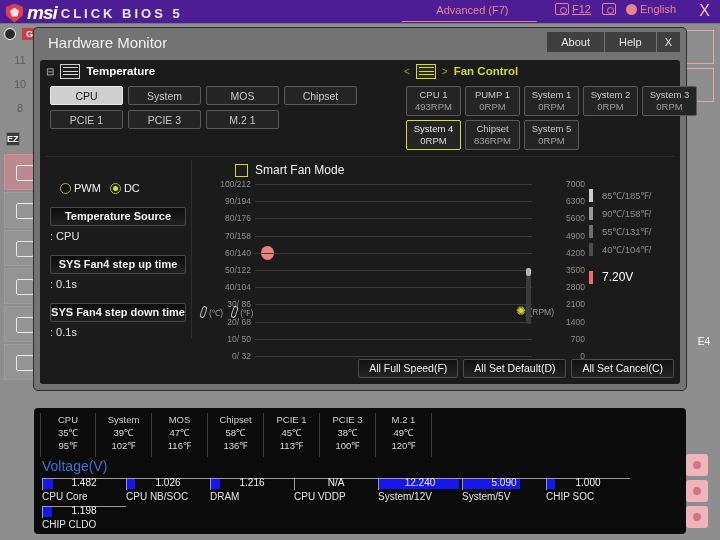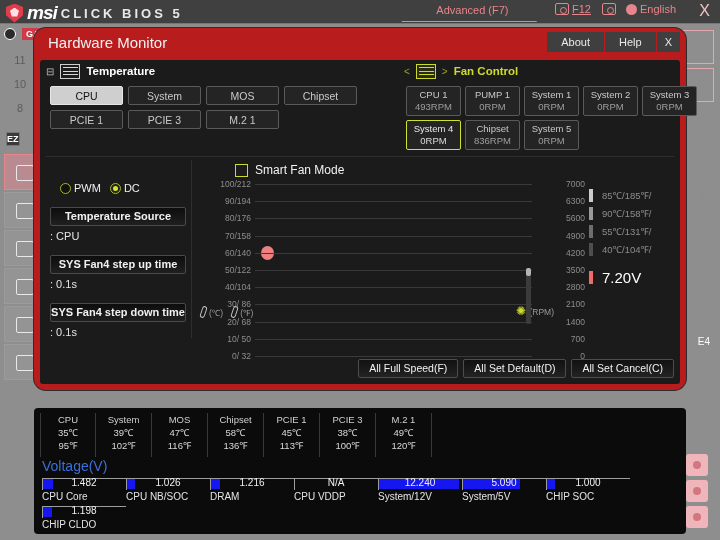--- a/index.html
+++ b/index.html
@@ -7,21 +7,21 @@
     width: 720px; height: 540px; overflow: hidden;
     background: #8a8a8a;
     font-family: "Liberation Sans", sans-serif;
     position: relative;
   }
 
   
   #bios-bg { position: absolute; inset: 0; background: #8e8e8e; }
   .bios-topbar {
     position: absolute; top: 0; left: 0; width: 720px; height: 24px;
-    background: #404040;
+    background: #4c1d95;
     border-bottom: 1px solid #777;
   }
   .msi-logo-wrap { position: absolute; left: 6px; top: 2px; display: flex; align-items: center; gap: 4px; }
   .msi-shield {
     width: 17px; height: 19px; background: #e23b4a;
     clip-path: polygon(50% 0%, 100% 18%, 100% 62%, 50% 100%, 0% 62%, 0% 18%);
     position: relative;
   }
   .msi-shield::after {
     content: ""; position: absolute; left: 4px; top: 4px; width: 9px; height: 9px;
@@ -66,21 +66,21 @@
   }
   .bios-right-col { position: absolute; right: 0; top: 26px; width: 60px; bottom: 0; }
   .r-box { margin: 4px 6px; height: 34px; border: 1px solid #e3a8ae; }
   .r-label { color:#fff; font-size:10px; position:absolute; right:10px; top:310px; }
   .r-port { width: 22px; height: 22px; margin: 4px 8px; border-radius: 3px; background:#f0b5ba; position: relative;}
   .r-port::after { content:""; position:absolute; left:7px; top:7px; width:8px; height:8px; border-radius:50%; background:#d4767f; }
 
   
   #hw-dialog {
     position: absolute; left: 34px; top: 28px; width: 652px; height: 362px;
-    background: #b91c1c; border-radius: 12px;
+    background: #737373; border-radius: 4px;
     box-shadow: 0 0 0 1px #2d2d2d;
     z-index: 20;
   }
   .hw-titlebar { height: 30px; position: relative; }
   .hw-title { position: absolute; left: 14px; top: 6px; color: #f1f1f1; font-size: 15px; }
   .hw-btns { position: absolute; right: 6px; top: 4px; display: flex; }
   .hw-btn {
     background: #3f3f3f; color: #e9e9e9; font-size: 11px;
     height: 20px; line-height: 20px; padding: 0 14px; margin-left: 1px;
     border: none; cursor: pointer;
@@ -160,21 +160,21 @@
 
   .vscroll { position:absolute; right: 143px; top: 108px; width: 5px; height: 56px; background:#3b3b3b; border-radius:2px;}
   .vscroll::after { content:""; position:absolute; left:0; top:0; width:5px; height:8px; background:#b4b4b4; border-radius:2px;}
 
   .legend { position:absolute; left: 392px; top: 2px; width: 170px; }
   .leg-row { display:flex; align-items:center; gap:9px; height:18px; }
   .leg-bar { width:4px; height:13px; }
   .leg-txt { color:#8d8d8d; font-size:9.5px; width:74px; }
   .leg-v { color:#8d8d8d; font-size:9.5px; text-align:right; width:44px; }
   .leg-row.cur .leg-bar { background:#f26a6a; }
-  .leg-row.cur .leg-txt { color:#fff; font-size:15px; }
+  .leg-row.cur .leg-txt { color:#fff; font-size:12px; }
 
   .axis-icons { position:absolute; left:4px; bottom:0; display:flex; align-items:center; gap:3px; }
   .thermo { width:5px; height:12px; border:1px solid #bdbdbd; border-radius:3px; transform: rotate(18deg); }
   .ax-txt { color:#9b9b9b; font-size:8.5px; margin-right:6px; }
   .rpm-txt { position:absolute; right:120px; bottom:1px; color:#9b9b9b; font-size:8.5px; }
   .fan-glyph-r { position:absolute; right:148px; bottom:0px; color:#cddb2e; font-size:12px; }
 
   
   .act-row { position:absolute; right: 6px; bottom: 6px; display:flex; gap: 5px; }
   .act-btn {

